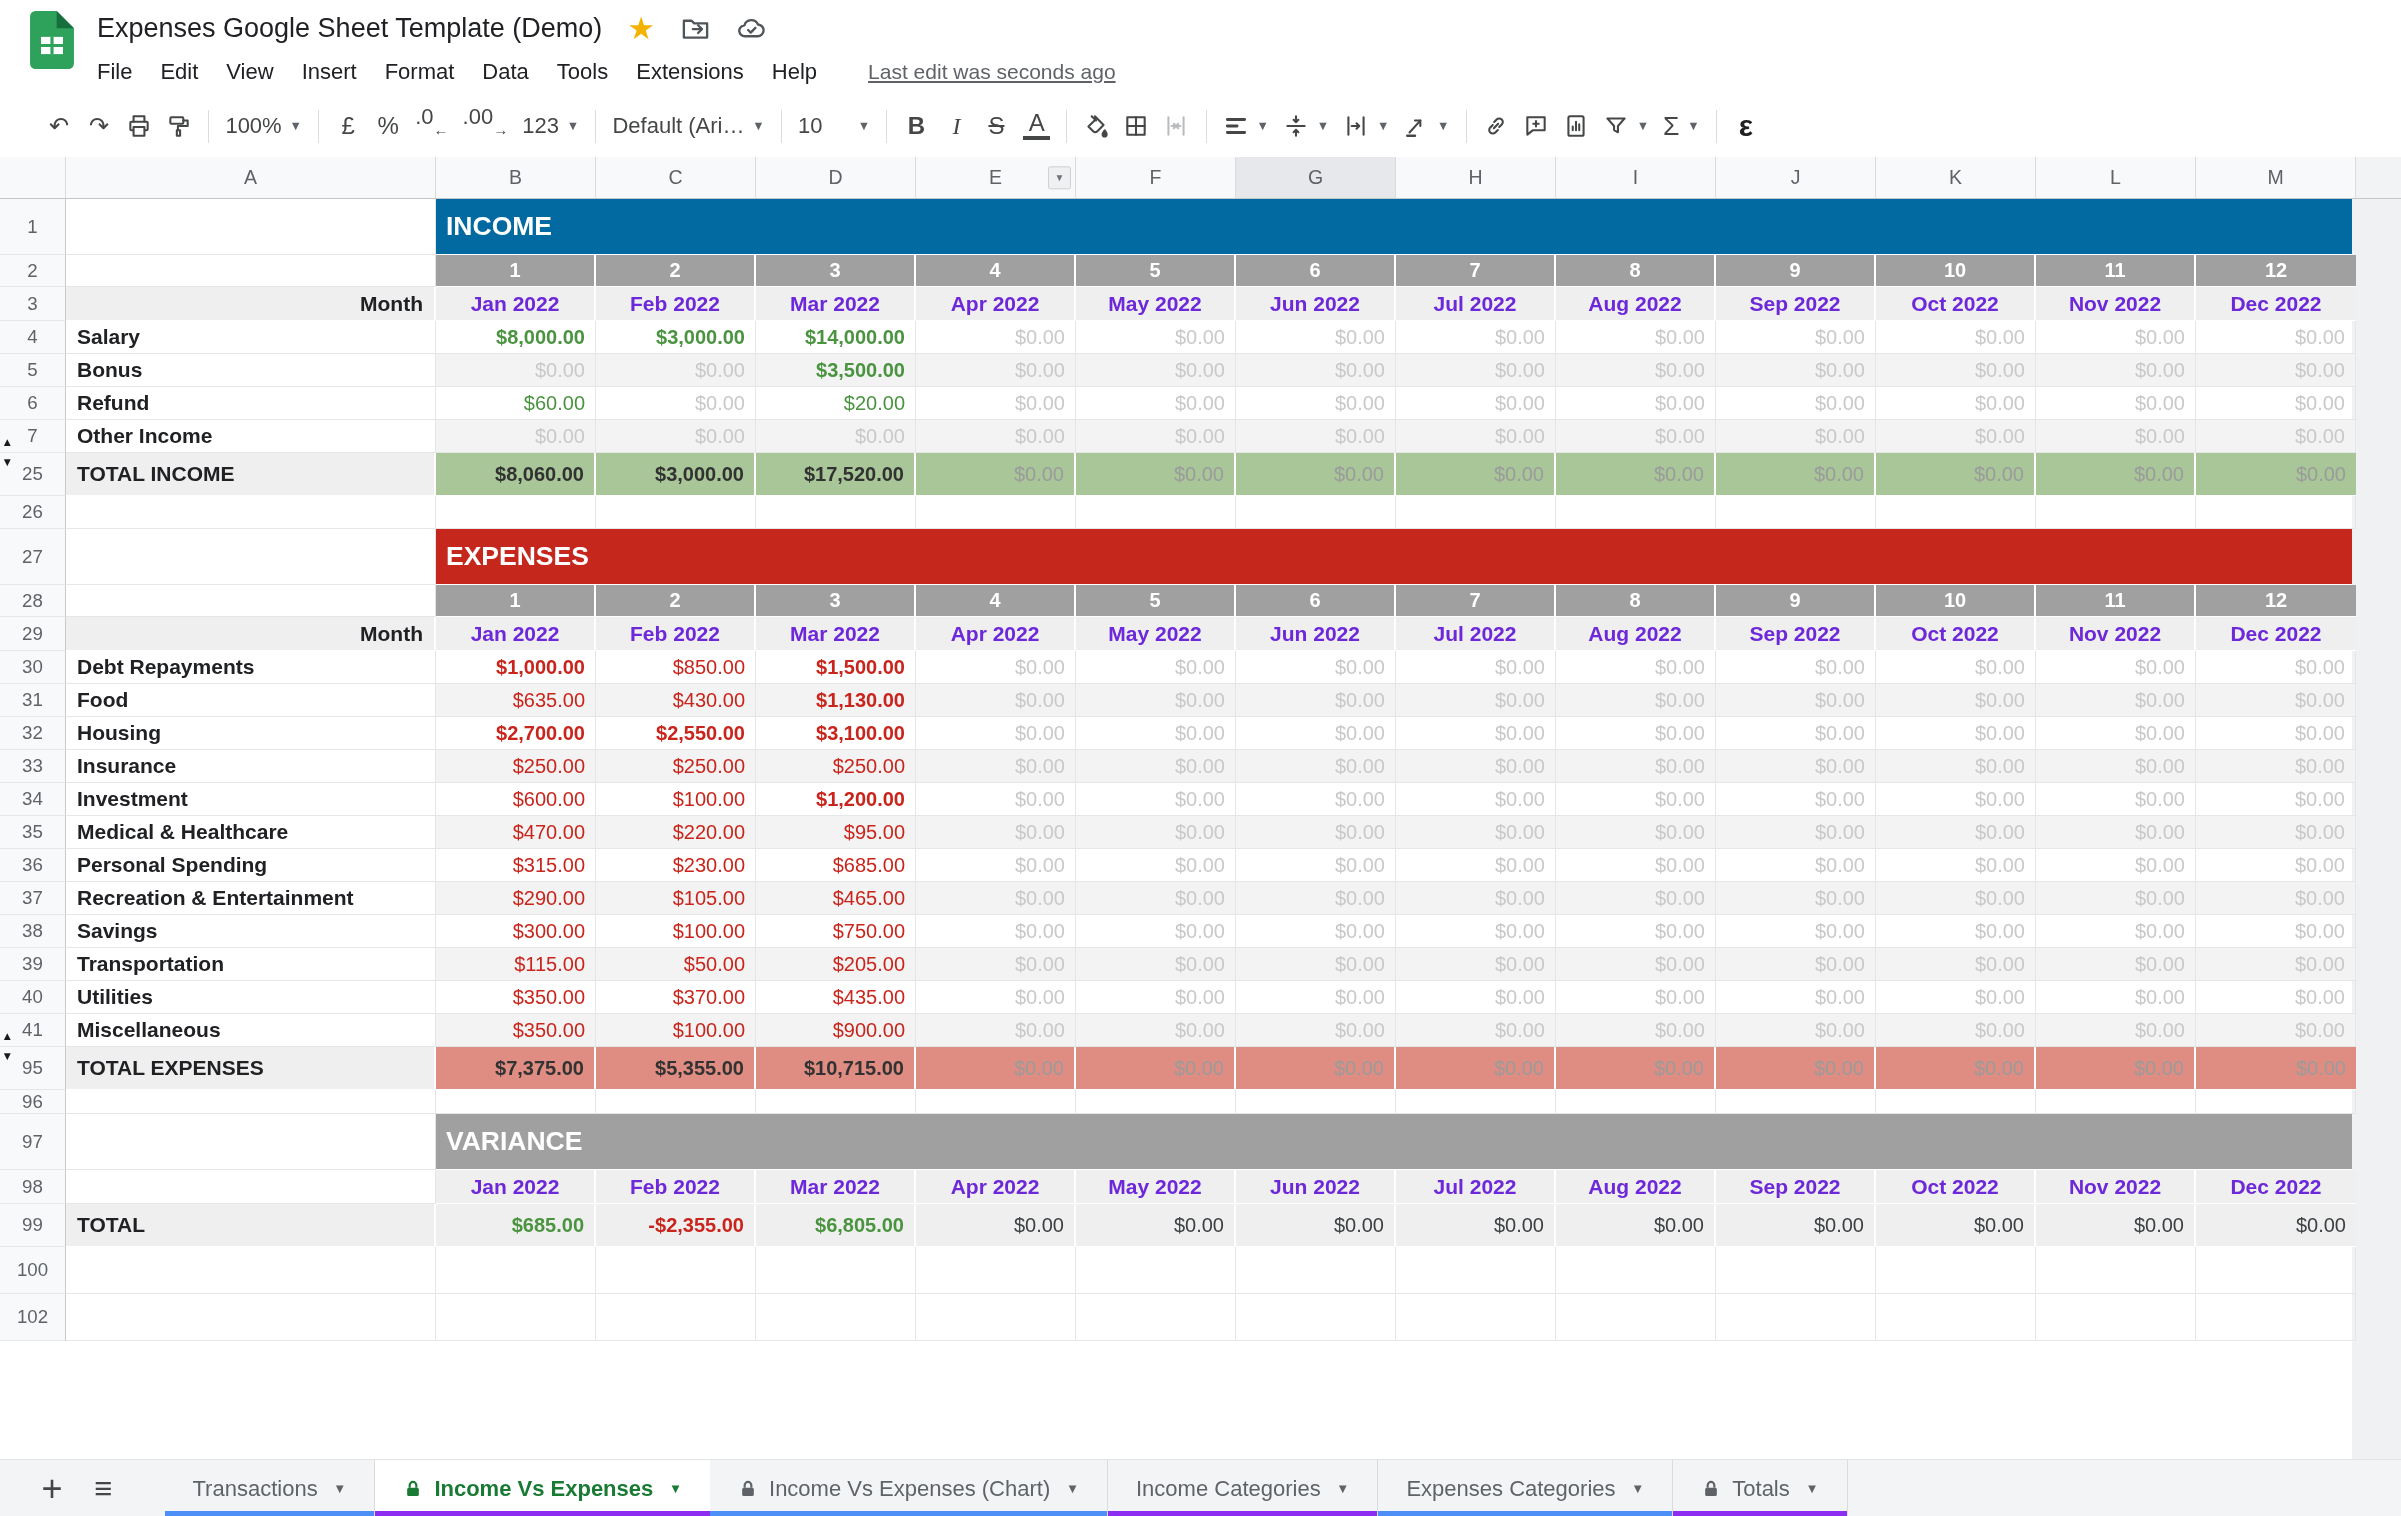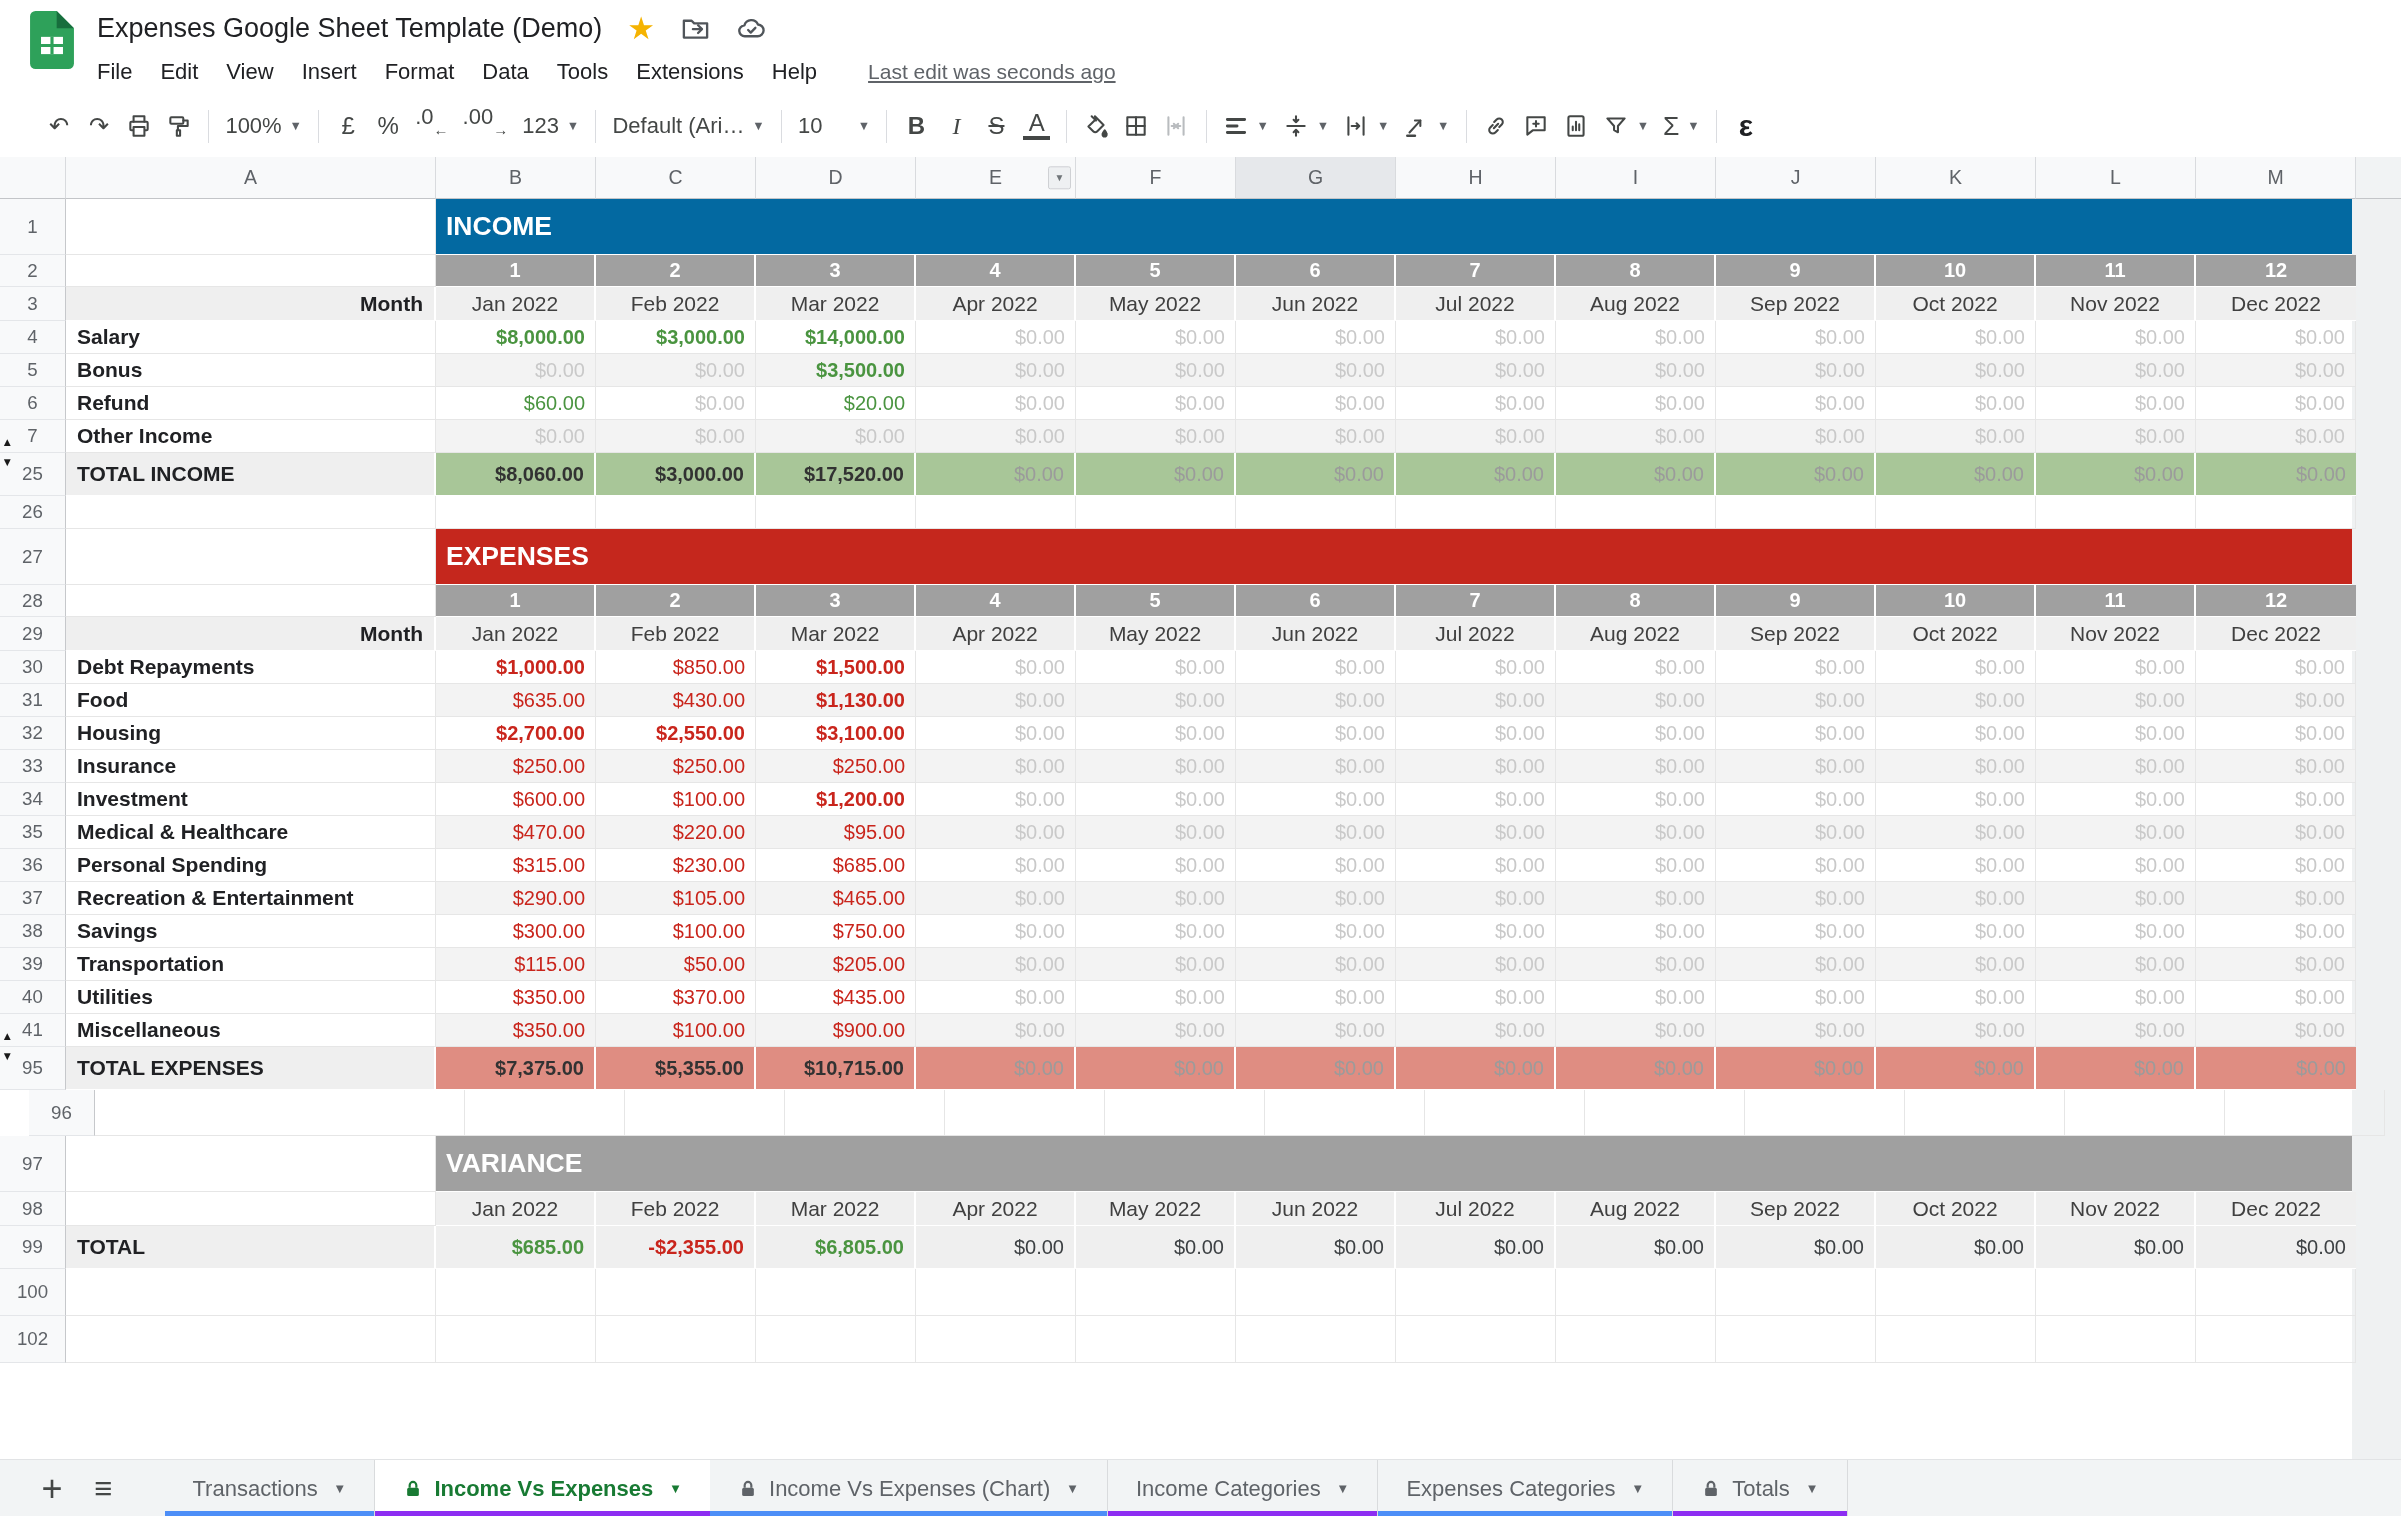--- a/index.html
+++ b/index.html
@@ -56,21 +56,21 @@
 .ca{width:370px;flex:none;padding:0 11px;font-size:21px;border-right:0.8px solid #e6e6e6;border-bottom:0.8px solid #e6e6e6;color:#202124}
 .label{font-weight:700}
 .right{justify-content:flex-end}
 .hdrbg{background:#efefef;border-right:2.3px solid #fff;border-bottom:1.6px solid #fff}
 .cv{width:160px;flex:none;justify-content:flex-end;padding-right:10px;font-size:20px;
   border-right:0.8px solid #e6e6e6;border-bottom:0.8px solid #e6e6e6}
 .center{justify-content:center;padding-right:0}
 .gapcell{border-right:2.3px solid #fff;border-bottom:1.6px solid #fff}
 .gapcell.last{border-right:none}
 .numc{color:#fff;font-weight:700}
-.monthc{color:#404040;font-weight:400;font-size:21px}
+.monthc{color:#6d28d9;font-weight:700;font-size:21px}
 .stripe{background:#f3f3f3}
 .green{color:#4a9440}.red{color:#c9251c}.b{font-weight:700}
 .muted{color:#c9c9c9}.tmuted{color:#9b9b9b}.dark{color:#323232}.vz{color:#3c4043}
 .banner{width:1916px;flex:none;color:#fff;font-weight:700;font-size:26.5px;padding-left:10px;
   display:flex;align-items:center;border-bottom:1.6px solid #fff}
 
 
 .tabbar{position:absolute;bottom:0;left:0;width:2401px;height:58px;background:#f2f4f5;
   border-top:0.8px solid #e1e3e5;display:flex;align-items:stretch;z-index:5}
 .sheetbtn{width:51px;display:flex;align-items:center;justify-content:center;font-size:30px;color:#444746;flex:none}
@@ -663,21 +663,21 @@
       <div class="cell cv gapcell tmuted" style="background: rgb(223, 141, 130);">$0.00</div>
       <div class="cell cv gapcell tmuted" style="background: rgb(223, 141, 130);">$0.00</div>
       <div class="cell cv gapcell tmuted" style="background: rgb(223, 141, 130);">$0.00</div>
       <div class="cell cv gapcell tmuted" style="background: rgb(223, 141, 130);">$0.00</div>
       <div class="cell cv gapcell tmuted" style="background: rgb(223, 141, 130);">$0.00</div>
       <div class="cell cv gapcell tmuted" style="background: rgb(223, 141, 130);">$0.00</div>
       <div class="cell cv gapcell tmuted" style="background: rgb(223, 141, 130);">$0.00</div>
       <div class="cell cv gapcell tmuted" style="background: rgb(223, 141, 130);">$0.00</div>
       <div class="cell cv gapcell tmuted last" style="background: rgb(223, 141, 130);">$0.00</div>
     </div>
-    <div class="row" style="height: 46px; padding-left: 29px;">
+    <div class="row" style="height: 24px;">
       <div class="cell gut">96</div>
       <div class="cell ca"></div>
       <div class="cell cv"></div>
       <div class="cell cv"></div>
       <div class="cell cv"></div>
       <div class="cell cv"></div>
       <div class="cell cv"></div>
       <div class="cell cv"></div>
       <div class="cell cv"></div>
       <div class="cell cv"></div>

